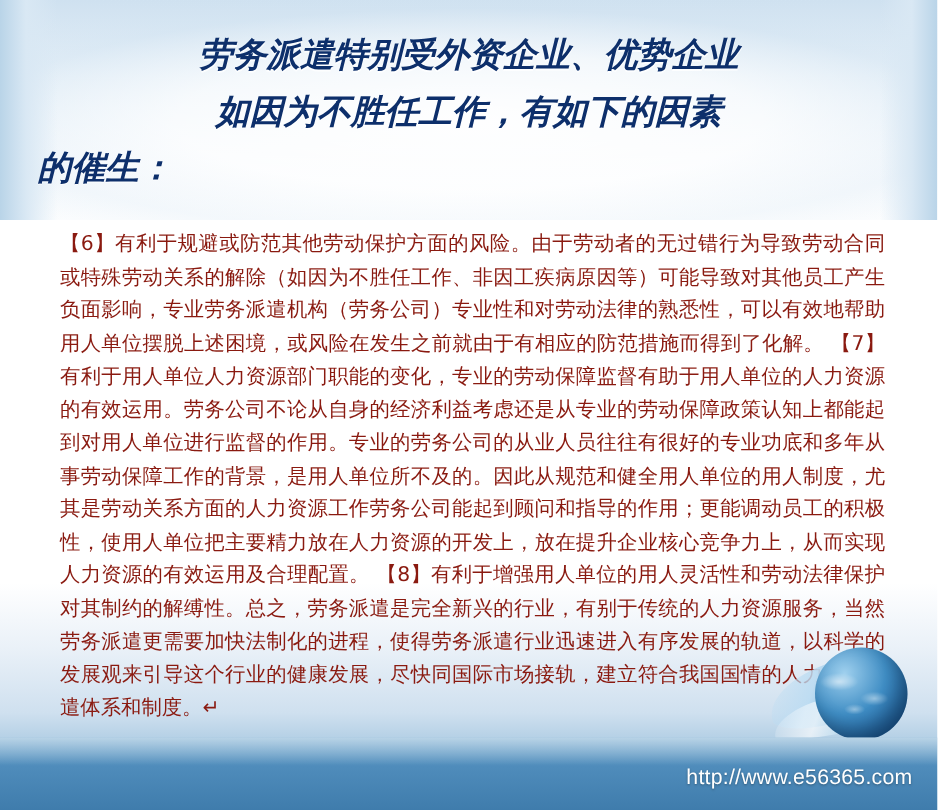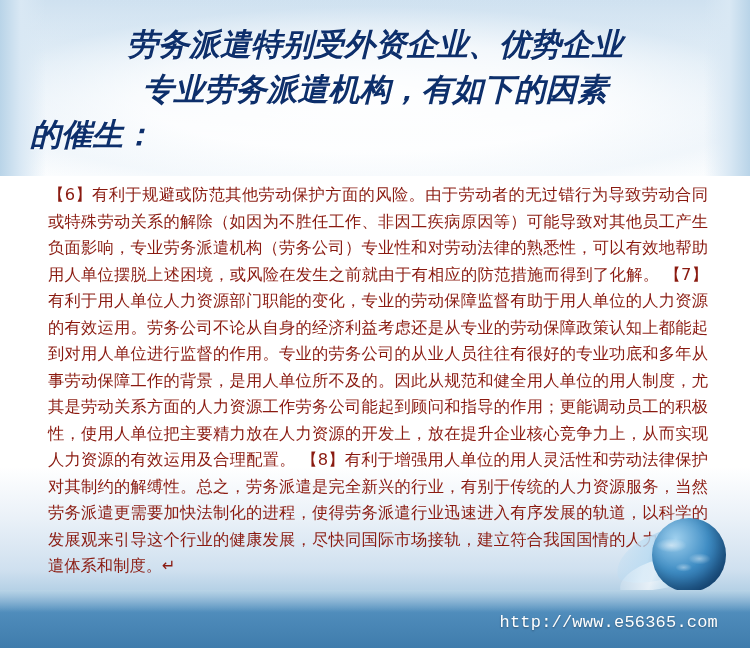--- a/index.html
+++ b/index.html
@@ -54,21 +54,21 @@
   .title {
     position: absolute;
     left: 30px;
     top: 22px;
     width: 690px;
     text-align: center;
     color: #0d2f6b;
     font-family: "DejaVu Sans", "Liberation Sans", sans-serif;
     font-weight: bold;
     font-style: italic;
-    font-size: 31px;
+    font-size: 27px;
     line-height: 45px;
     letter-spacing: 0px;
     text-shadow: 0 1px 0 rgba(255,255,255,0.8);
   }
   .title .ln {
     display: block;
     white-space: nowrap;
   }
   .title .ln3 {
     text-align: left;
@@ -139,24 +139,24 @@
     bottom: 6px;
     width: 92px;
     height: 30px;
     background: linear-gradient(120deg, rgba(255,255,255,0.0) 0%, rgba(255,255,255,0.8) 40%, #9ccbe8 80%);
     border-radius: 60% 40% 50% 50% / 80% 70% 30% 20%;
     transform: rotate(-10deg);
     opacity: 0.8;
   }
   .watermark {
     position: absolute;
-    right: 32px;
+    right: 20px;
     bottom: 16px;
     color: #ffffff;
-    font-family: Liberation Mono, monospace;
+    font-family: Liberation Sans, sans-serif;
     font-size: 17px;
     letter-spacing: 0.2px;
     text-shadow: 0 1px 2px rgba(0,0,0,0.35);
     padding-left: 45px;
   }
   .bottom-water {
     position: absolute;
     left: 0;
     bottom: 0;
     width: 750px;
@@ -175,21 +175,21 @@
 <body>
 
 <div class="slide">
 
   <div class="title-glow"></div>
   <div class="left-streak"></div>
   <div class="right-streak"></div>
 
   <div class="title">
     <span class="ln ln1">劳务派遣特别受外资企业、优势企业</span>
-    <span class="ln ln2">专业劳务派遣机构，有如下的因素</span>
+    <span class="ln ln2">如因为不胜任工作，有如下的因素</span>
     <span class="ln ln3">的催生：</span>
   </div>
 
   <div class="body-text">
     <p>【6】有利于规避或防范其他劳动保护方面的风险。由于劳动者的无过错行为导致劳动合同或特殊劳动关系的解除（如因为不胜任工作、非因工疾病原因等）可能导致对其他员工产生负面影响，专业劳务派遣机构（劳务公司）专业性和对劳动法律的熟悉性，可以有效地帮助用人单位摆脱上述困境，或风险在发生之前就由于有相应的防范措施而得到了化解。 【7】有利于用人单位人力资源部门职能的变化，专业的劳动保障监督有助于用人单位的人力资源的有效运用。劳务公司不论从自身的经济利益考虑还是从专业的劳动保障政策认知上都能起到对用人单位进行监督的作用。专业的劳务公司的从业人员往往有很好的专业功底和多年从事劳动保障工作的背景，是用人单位所不及的。因此从规范和健全用人单位的用人制度，尤其是劳动关系方面的人力资源工作劳务公司能起到顾问和指导的作用；更能调动员工的积极性，使用人单位把主要精力放在人力资源的开发上，放在提升企业核心竞争力上，从而实现人力资源的有效运用及合理配置。 【8】有利于增强用人单位的用人灵活性和劳动法律保护对其制约的解缚性。总之，劳务派遣是完全新兴的行业，有别于传统的人力资源服务，当然劳务派遣更需要加快法制化的进程，使得劳务派遣行业迅速进入有序发展的轨道，以科学的发展观来引导这个行业的健康发展，尽快同国际市场接轨，建立符合我国国情的人力资源派遣体系和制度。↵</p>
   </div>
 
   <div class="globe">
     <div class="swoosh"></div>
     <div class="swoosh2"></div>

